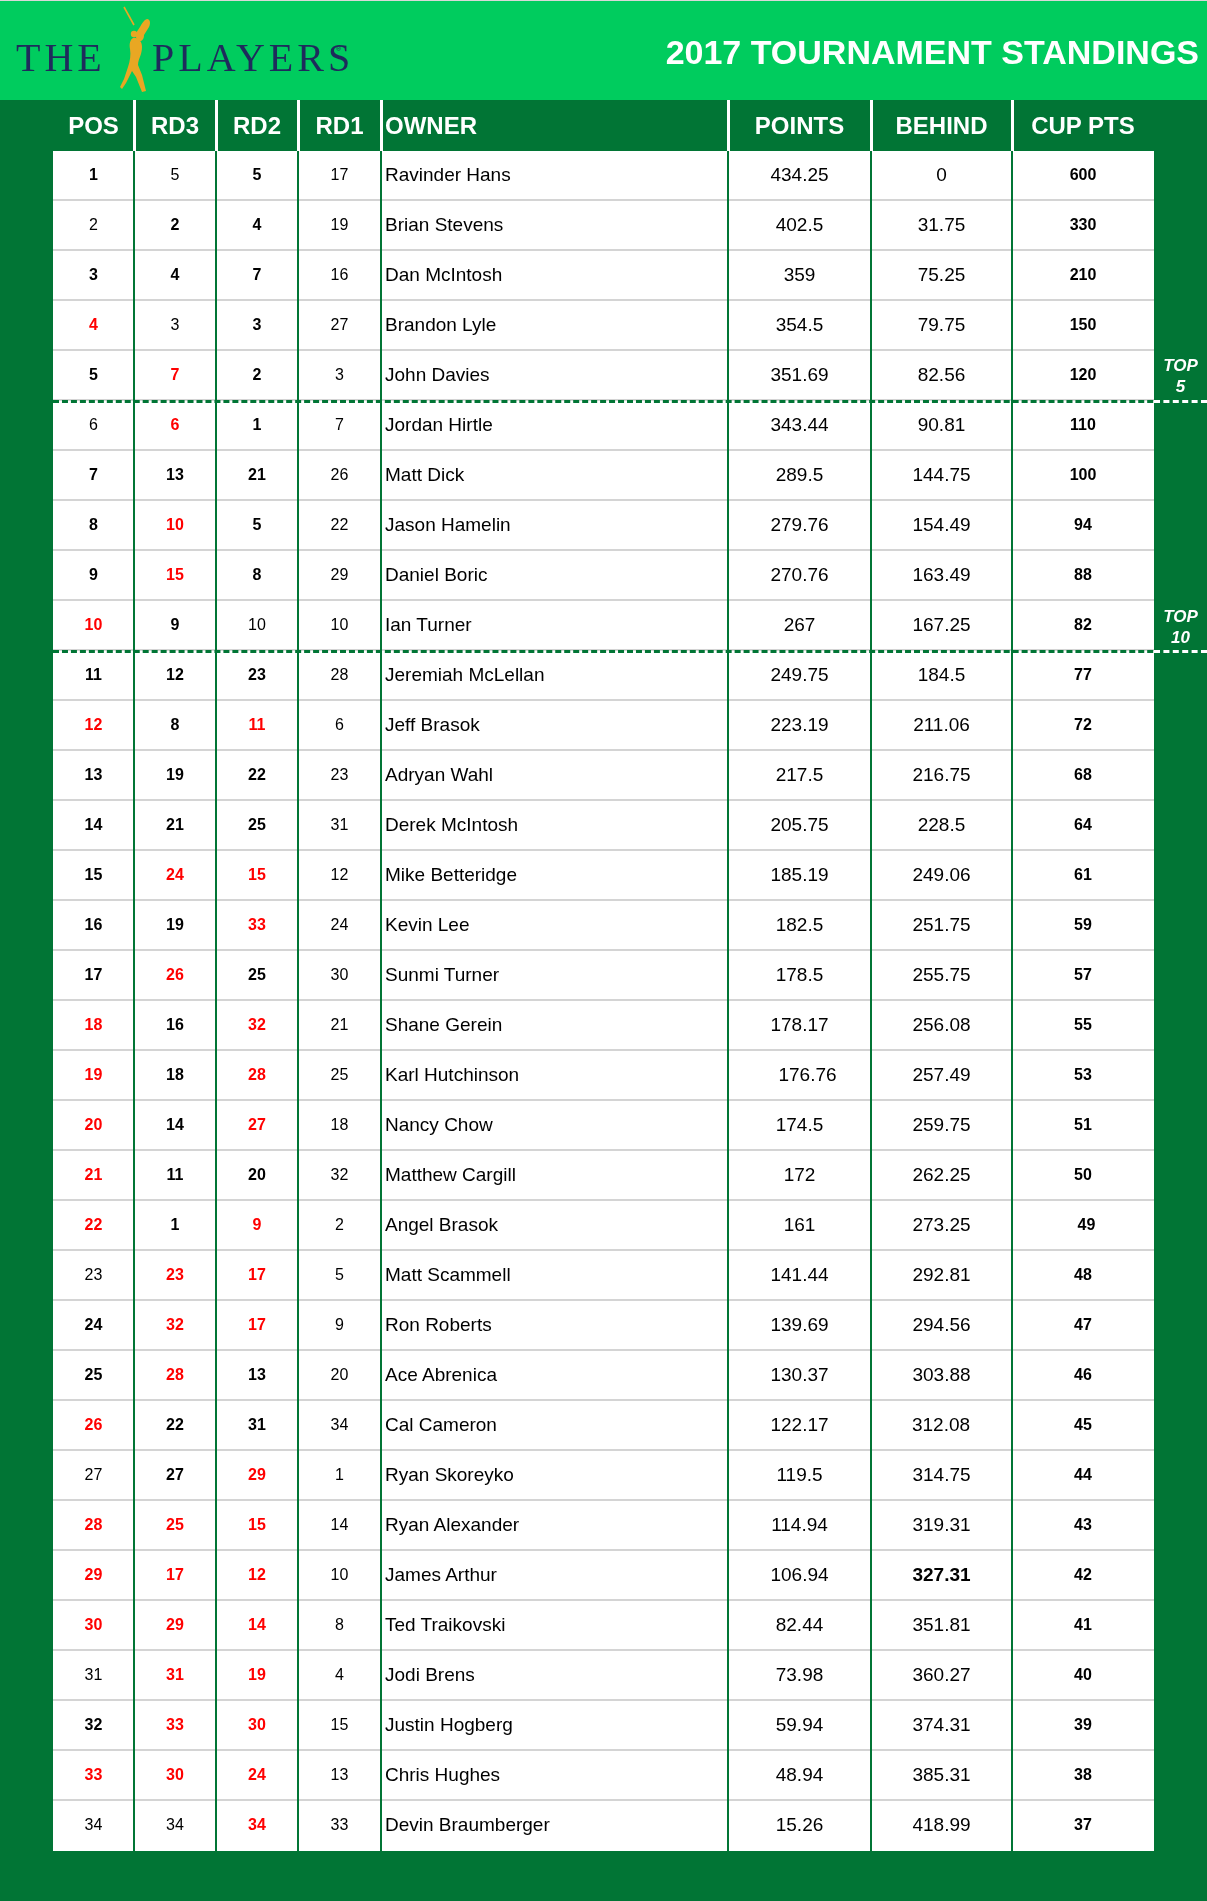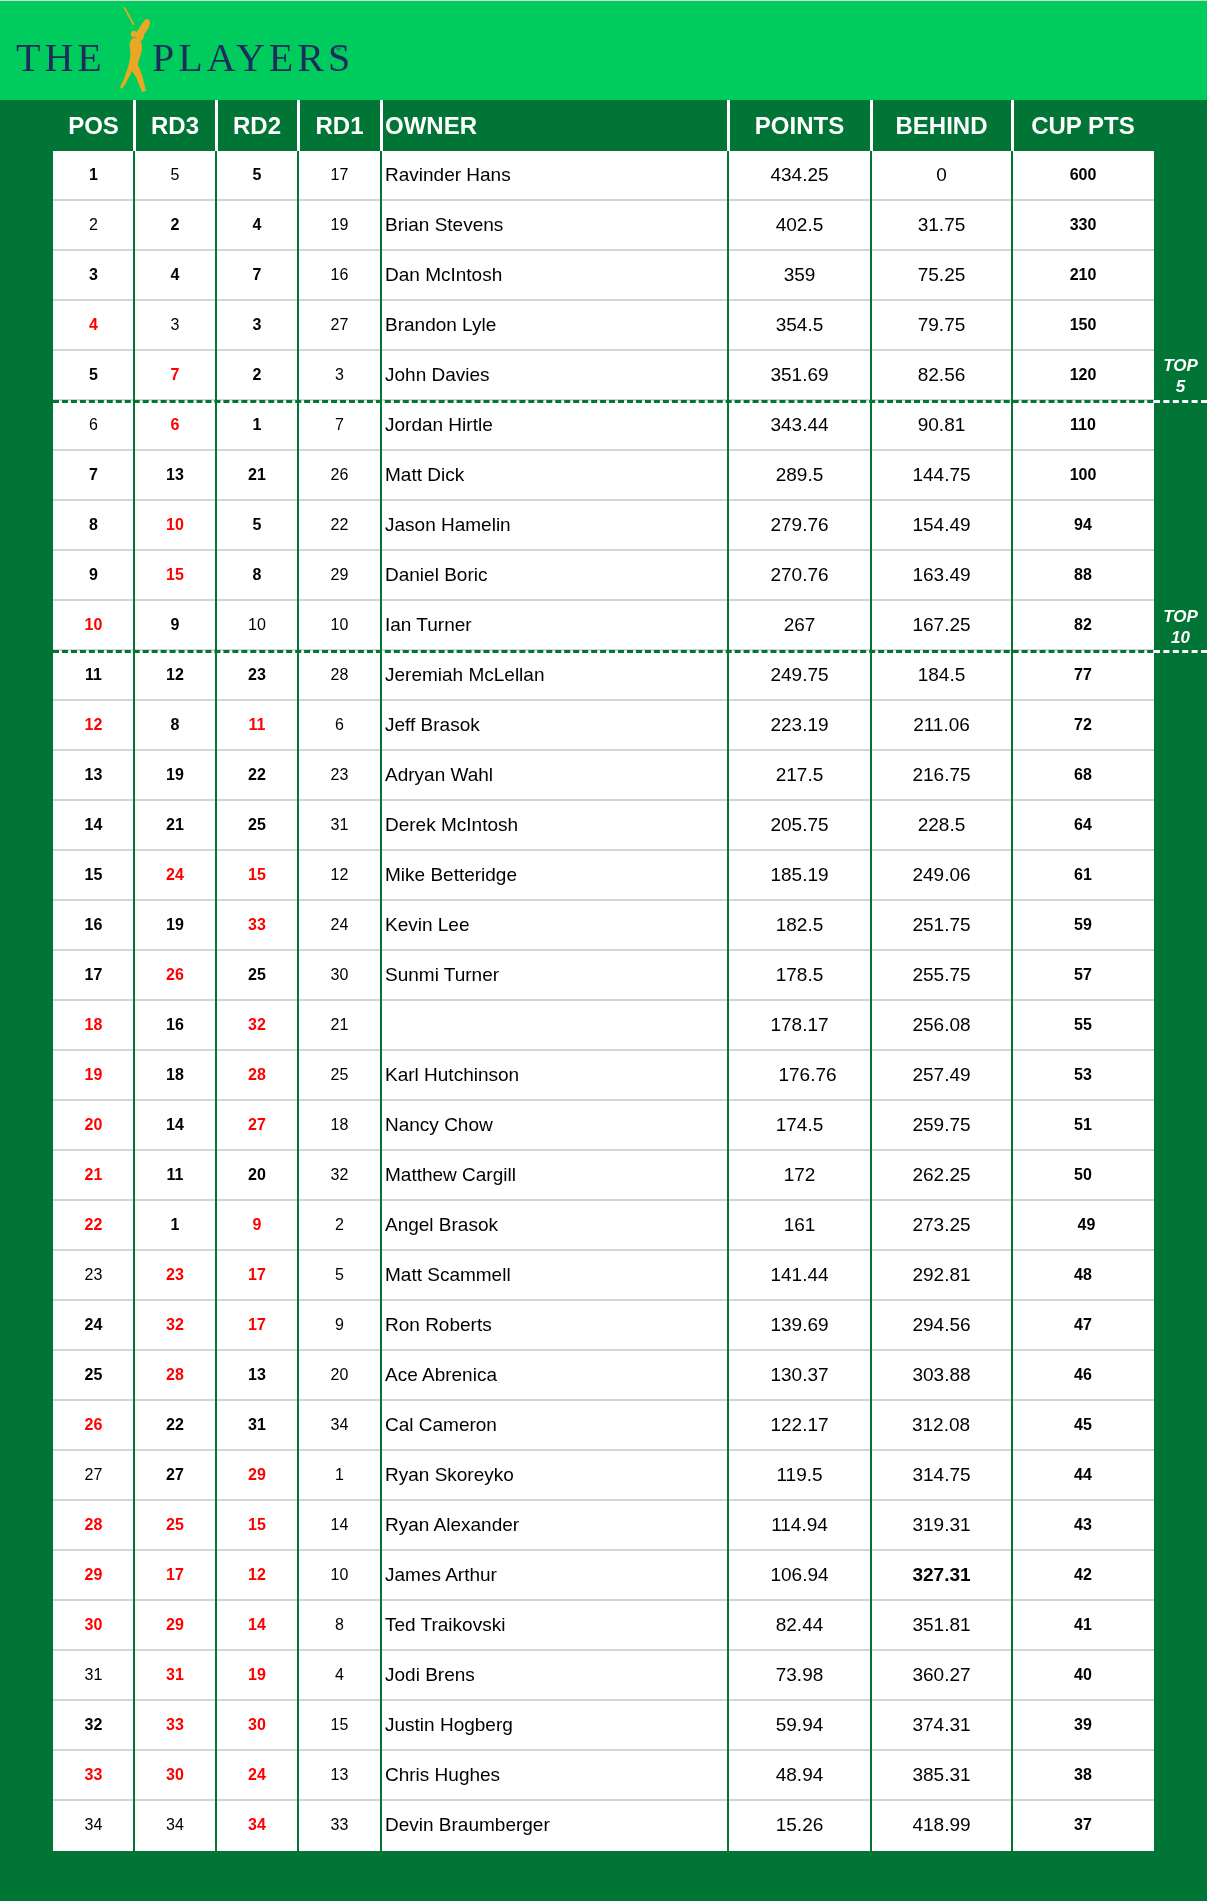--- a/index.html
+++ b/index.html
@@ -42,20 +42,21 @@
     <span class="logo-text logo-the">THE</span>
     <svg class="golfer" viewBox="0 0 40 88">
       <path d="M4 2 L14 20" stroke="#E9A723" stroke-width="1.6" fill="none"></path>
       <path d="M27 14 C30 14 31 18 29 22 L24 30 C24 34 22 36 20 36 C17 36 15 32 16 28 L20 22 C22 18 24 15 27 14 Z" fill="#E9A723"></path>
       <circle cx="14" cy="29" r="3.2" fill="#E9A723"></circle>
       <path d="M13 33 C18 32 22 36 22 42 C22 50 18 54 18 60 L22 70 L26 86 L22 87 L16 72 L12 66 L6 78 L2 84 L0 82 L4 74 L8 62 C10 56 11 50 10 44 C9 39 10 35 13 33 Z" fill="#E9A723"></path>
     </svg>
     <span class="logo-text logo-players">PLAYERS</span>
     <span class="logo-tm">®</span>
   </div>
+  <div class="title">2017 TOURNAMENT STANDINGS</div>
 </div>
 
 <div class="hdr c" style="left:53px;width:81px;">POS</div>
 <div class="hdr-div" style="left:133px;"></div>
 <div class="hdr c" style="left:134px;width:82px;">RD3</div>
 <div class="hdr-div" style="left:215px;"></div>
 <div class="hdr c" style="left:216px;width:82px;">RD2</div>
 <div class="hdr-div" style="left:297px;"></div>
 <div class="hdr c" style="left:298px;width:83px;">RD1</div>
 <div class="hdr-div" style="left:380px;"></div>
@@ -236,20 +237,21 @@
       <div class="cell l " style="left: 328px; width: 347px;">Sunmi Turner</div>
       <div class="cell c " style="left: 675px; width: 143px;">178.5</div>
       <div class="cell c " style="left: 818px; width: 141px;">255.75</div>
       <div class="cell c cup" style="left: 959px; width: 142px;">57</div>
     </div>
     <div class="row" style="top: 850px;">
       <div class="cell c small st-r" style="left: 0px; width: 81px;">18</div>
       <div class="cell c small st-b" style="left: 81px; width: 82px;">16</div>
       <div class="cell c small st-r" style="left: 163px; width: 82px;">32</div>
       <div class="cell c small st-n" style="left: 245px; width: 83px;">21</div>
+      <div class="cell l " style="left: 328px; width: 347px;">Shane Gerein</div>
       <div class="cell c " style="left: 675px; width: 143px;">178.17</div>
       <div class="cell c " style="left: 818px; width: 141px;">256.08</div>
       <div class="cell c cup" style="left: 959px; width: 142px;">55</div>
     </div>
     <div class="row" style="top: 900px;">
       <div class="cell c small st-r" style="left: 0px; width: 81px;">19</div>
       <div class="cell c small st-b" style="left: 81px; width: 82px;">18</div>
       <div class="cell c small st-r" style="left: 163px; width: 82px;">28</div>
       <div class="cell c small st-n" style="left: 245px; width: 83px;">25</div>
       <div class="cell l " style="left: 328px; width: 347px;">Karl Hutchinson</div>

